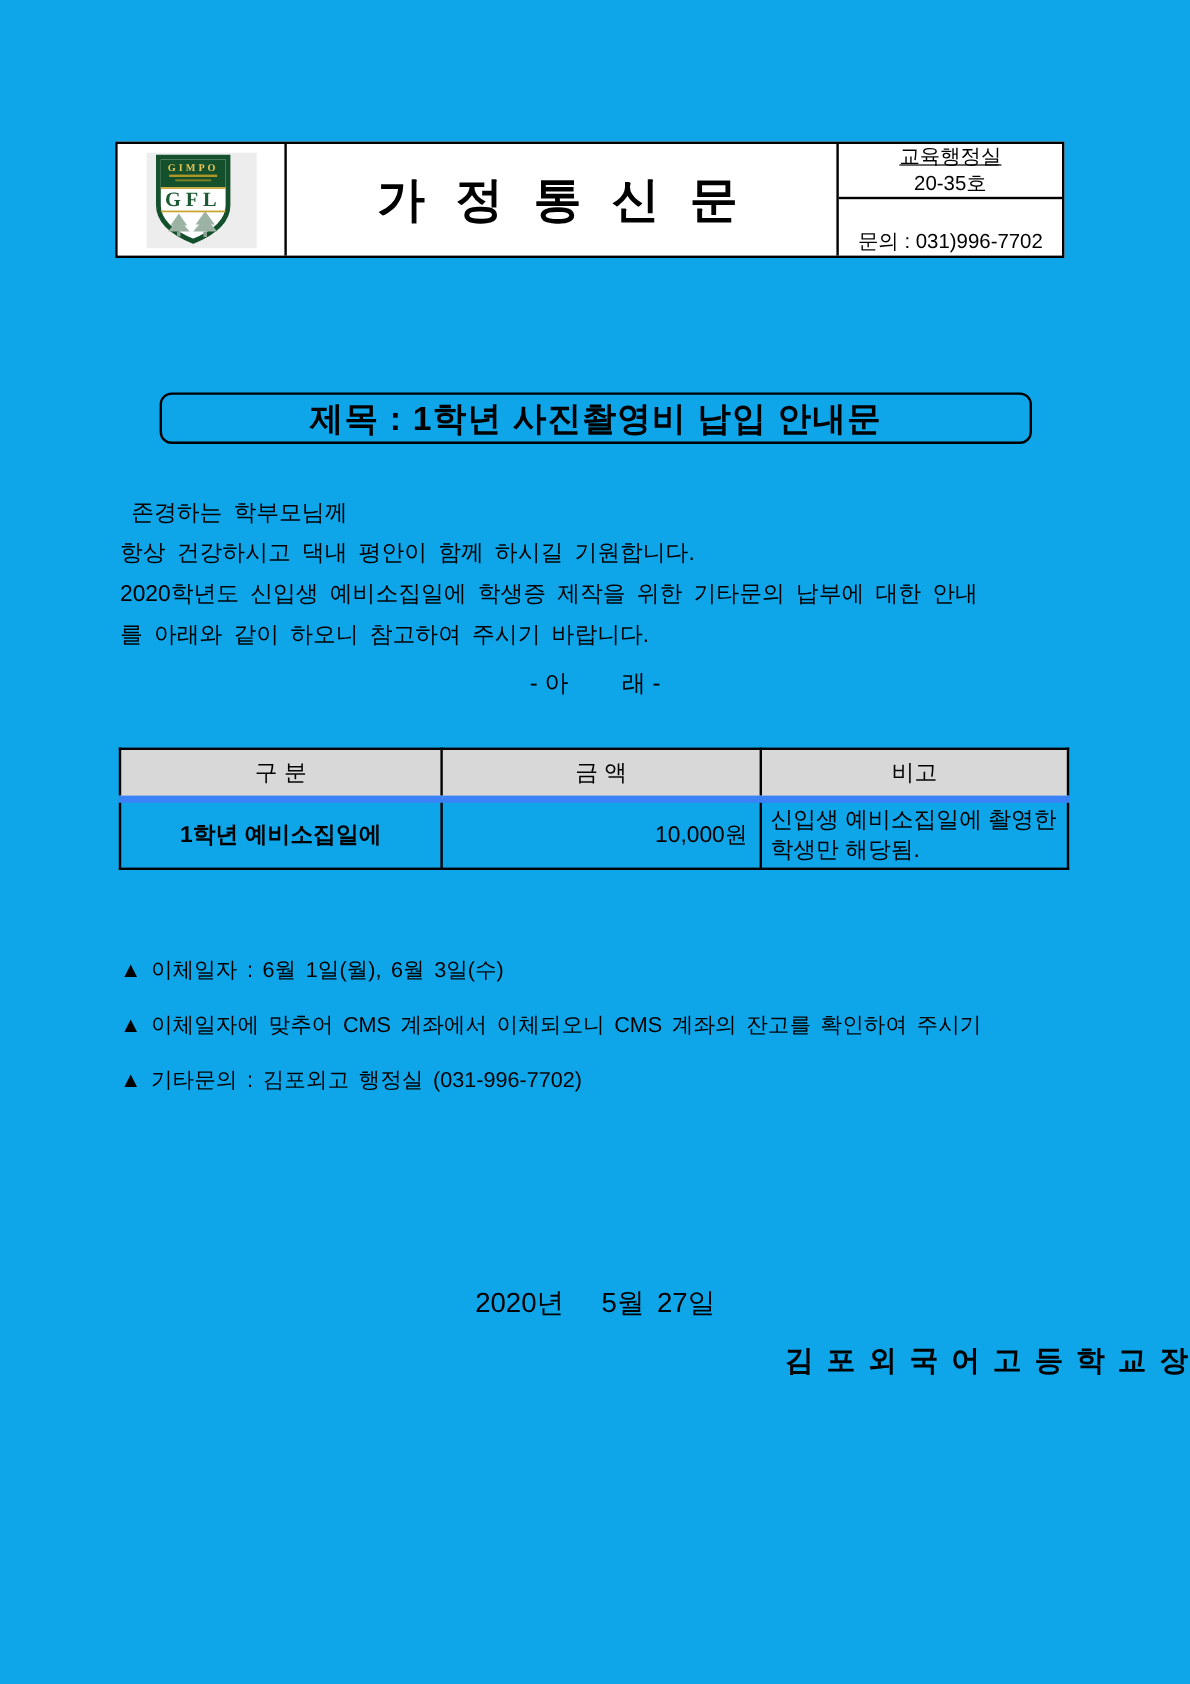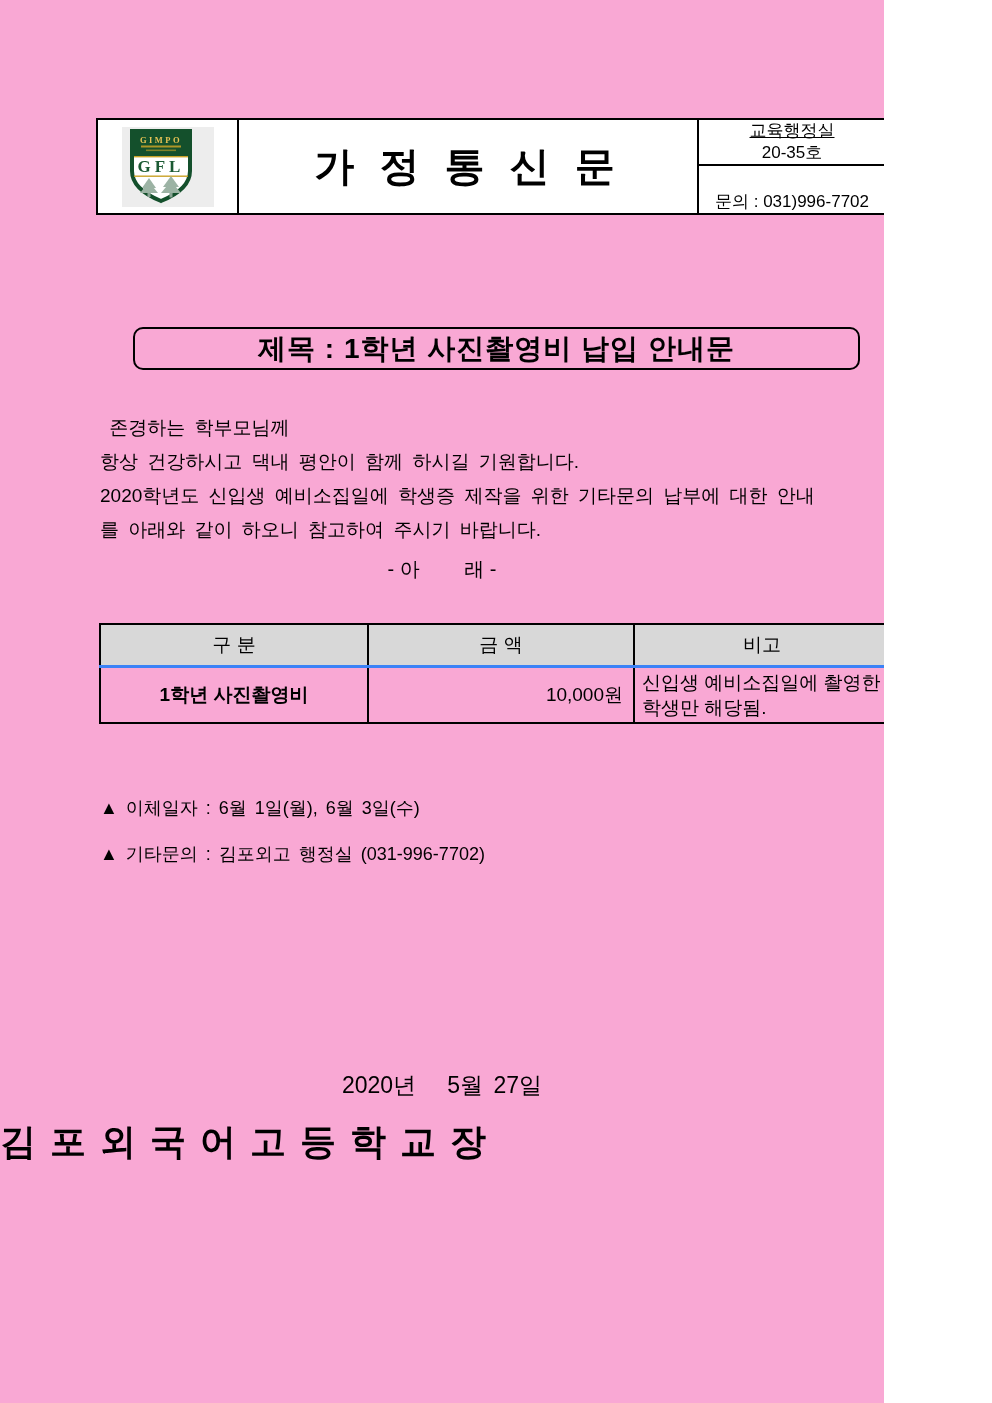--- a/index.html
+++ b/index.html
@@ -1,21 +1,21 @@
 <!DOCTYPE html>
 <html><head>
 <meta charset="utf-8">
 <style>
   * { margin: 0; padding: 0; box-sizing: border-box; }
   html, body { background: #ffffff; }
   .page {
     position: relative;
-    width: 884px;
+    width: 992px;
     height: 1403px;
-    background: #f9a8d4;
+    background: #0ea5e9;
     color: #000000;
     font-family: "Liberation Sans", sans-serif;
     overflow: hidden;
     text-decoration: underline;
   }
 
   
   .doc-header {
     position: absolute;
     left: 96px; top: 118px;
@@ -89,21 +89,21 @@
     border-collapse: collapse;
     table-layout: fixed;
   }
   .fee-table th, .fee-table td { border: 2px solid #000; }
   .fee-table th {
     height: 42px;
     background: #d8d8d8;
     font-weight: 400;
     font-size: 19px;
     text-align: center;
-    border-bottom: 3px solid #3b82f6;
+    border-bottom: 6px solid #3b82f6;
     white-space: pre;
     margin-top: 41px;
   }
   .fee-table td { height: 48px; font-size: 19px; }
   .col-category { width: 268px; }
   .col-amount   { width: 266px; }
   .col-note     { width: 256px; }
   .cell-category { text-align: center; font-weight: 700; }
   .cell-amount   { text-align: right; padding-right: 10px; }
   .cell-note     { font-size: 18px; line-height: 25px; padding: 2px 4px 2px 7px; }
@@ -129,24 +129,25 @@
     width: 100%;
     text-align: center;
     font-size: 23px;
     white-space: pre;
     word-spacing: 4px;
   }
   .signature-line {
     position: absolute;
     left: 0; top: 1118px;
     width: 100%;
-    text-align: left;
-    font-size: 36px; font-weight: 700;
+    text-align: right;
+    font-size: 24px; font-weight: 700;
     letter-spacing: 2px;
     white-space: pre;
+    padding-left: 24px;
   }
 </style>
 </head>
 <body>
 
 <div class="page">
 
   <div class="doc-header">
     <div class="logo-cell">
       <svg width="92" height="80" viewBox="0 0 92 80">
@@ -202,28 +203,29 @@
     </colgroup>
     <thead>
       <tr>
         <th>구 분</th>
         <th>금 액</th>
         <th>비고</th>
       </tr>
     </thead>
     <tbody>
       <tr>
-        <td class="cell-category">1학년 사진촬영비</td>
+        <td class="cell-category">1학년 예비소집일에</td>
         <td class="cell-amount">10,000원</td>
         <td class="cell-note">신입생 예비소집일에 촬영한 학생만 해당됨.</td>
       </tr>
     </tbody>
   </table>
 
   <div class="notices">
     <div class="notice-line">▲ 이체일자 : 6월 1일(월), 6월 3일(수)</div>
+    <div class="notice-line">▲ 이체일자에 맞추어 CMS 계좌에서 이체되오니 CMS 계좌의 잔고를 확인하여 주시기</div>
     <div class="notice-line">▲ 기타문의 : 김포외고 행정실 (031-996-7702)</div>
   </div>
 
   <div class="date-line">2020년   5월 27일</div>
   <div class="signature-line">김 포 외 국 어 고 등 학 교 장</div>
 
 </div>
 
 </body></html>

